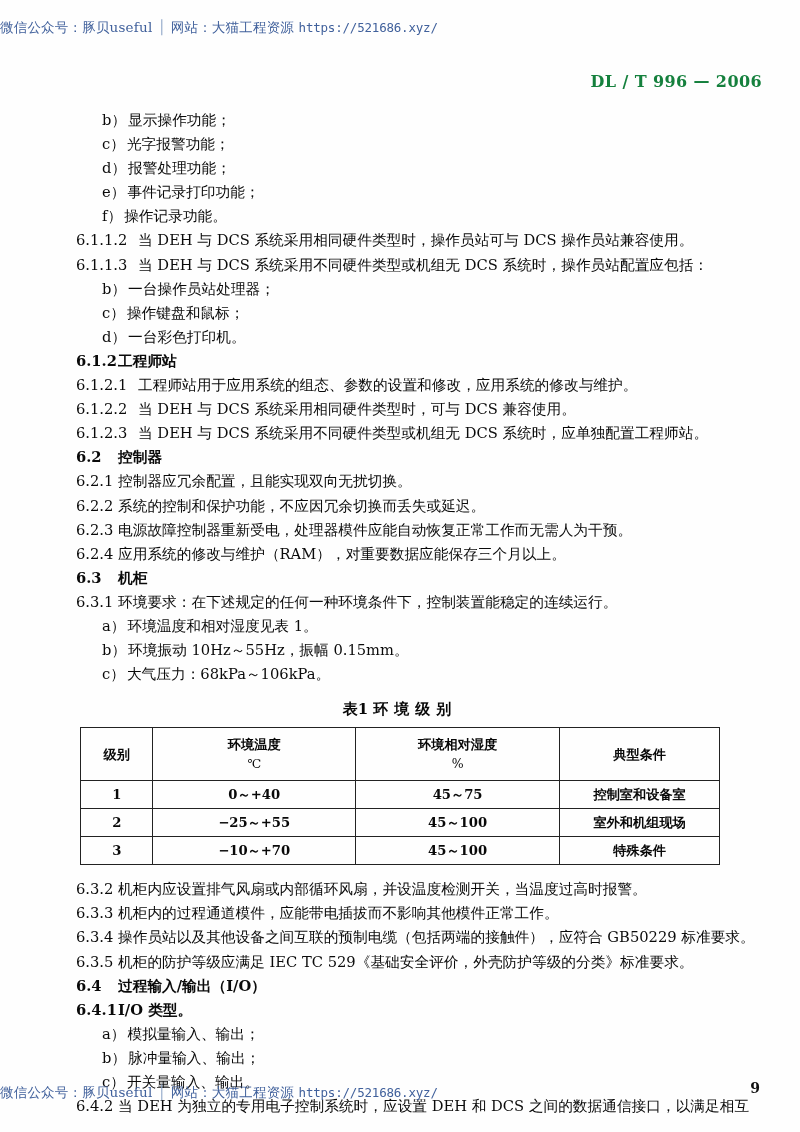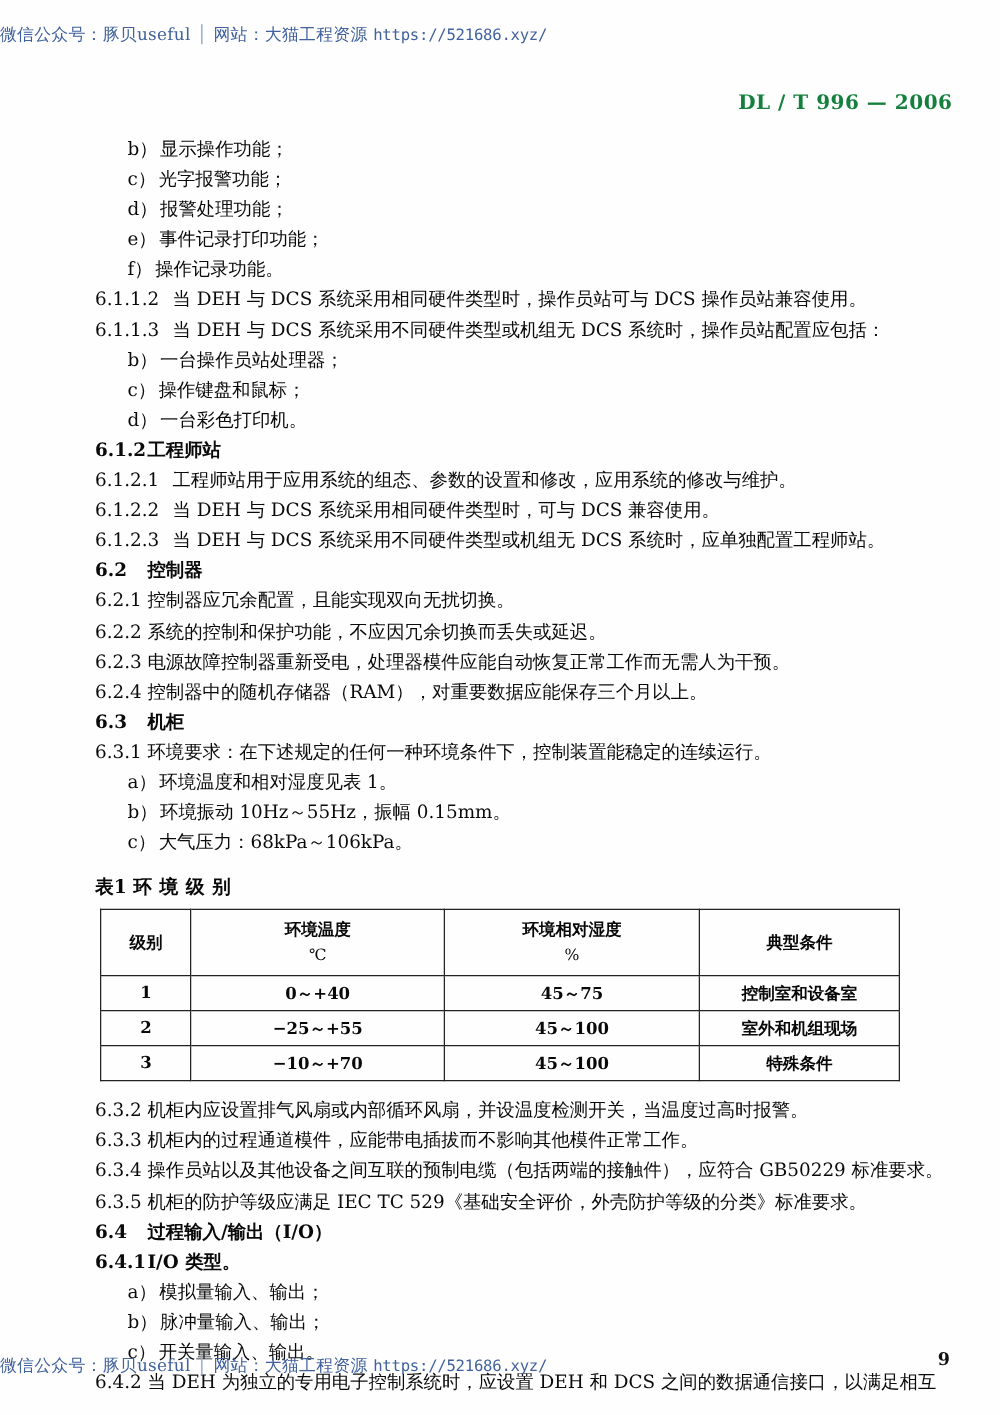--- a/index.html
+++ b/index.html
@@ -91,20 +91,21 @@
   }
   .lbl-num { min-width: 62px; }
   .lbl-num.short { min-width: 42px; }
   .lbl-alpha { min-width: 0; padding-right: 2px; }
   .heading .txt { font-weight: bold; }
   .heading .lbl { font-weight: bold; }
 
   
   .table-caption {
     margin-top: 14px;
+    text-align: center;
     font-weight: bold;
     font-size: 15px;
     color: #080808;
     font-family: "DejaVu Serif", "Liberation Serif", serif;
   }
   .table-caption .cap-spread { letter-spacing: 6px; }
 
   
   .env-table {
     margin-top: 8px;
@@ -168,21 +169,21 @@
         <div class="line lvl-alpha"><span class="lbl lbl-alpha">c）</span><span class="txt">操作键盘和鼠标；</span></div>
         <div class="line lvl-alpha"><span class="lbl lbl-alpha">d）</span><span class="txt">一台彩色打印机。</span></div>
         <div class="line lvl-num heading"><span class="lbl lbl-num short">6.1.2</span><span class="txt">工程师站</span></div>
         <div class="line lvl-num"><span class="lbl lbl-num">6.1.2.1</span><span class="txt">工程师站用于应用系统的组态、参数的设置和修改，应用系统的修改与维护。</span></div>
         <div class="line lvl-num"><span class="lbl lbl-num">6.1.2.2</span><span class="txt">当 DEH 与 DCS 系统采用相同硬件类型时，可与 DCS 兼容使用。</span></div>
         <div class="line lvl-num"><span class="lbl lbl-num">6.1.2.3</span><span class="txt">当 DEH 与 DCS 系统采用不同硬件类型或机组无 DCS 系统时，应单独配置工程师站。</span></div>
         <div class="line lvl-num heading"><span class="lbl lbl-num short">6.2</span><span class="txt">控制器</span></div>
         <div class="line lvl-num"><span class="lbl lbl-num short">6.2.1</span><span class="txt">控制器应冗余配置，且能实现双向无扰切换。</span></div>
         <div class="line lvl-num"><span class="lbl lbl-num short">6.2.2</span><span class="txt">系统的控制和保护功能，不应因冗余切换而丢失或延迟。</span></div>
         <div class="line lvl-num"><span class="lbl lbl-num short">6.2.3</span><span class="txt">电源故障控制器重新受电，处理器模件应能自动恢复正常工作而无需人为干预。</span></div>
-        <div class="line lvl-num"><span class="lbl lbl-num short">6.2.4</span><span class="txt">控制器中的随机存储器（RAM），对重要数据应能保存三个月以上。</span></div>
+        <div class="line lvl-num"><span class="lbl lbl-num short">6.2.4</span><span class="txt">应用系统的修改与维护（RAM），对重要数据应能保存三个月以上。</span></div>
         <div class="line lvl-num heading"><span class="lbl lbl-num short">6.3</span><span class="txt">机柜</span></div>
         <div class="line lvl-num"><span class="lbl lbl-num short">6.3.1</span><span class="txt">环境要求：在下述规定的任何一种环境条件下，控制装置能稳定的连续运行。</span></div>
         <div class="line lvl-alpha"><span class="lbl lbl-alpha">a）</span><span class="txt">环境温度和相对湿度见表 1。</span></div>
         <div class="line lvl-alpha"><span class="lbl lbl-alpha">b）</span><span class="txt">环境振动 10Hz～55Hz，振幅 0.15mm。</span></div>
         <div class="line lvl-alpha"><span class="lbl lbl-alpha">c）</span><span class="txt">大气压力：68kPa～106kPa。</span></div>
       </div>
 
     <div class="table-caption">
       <span>表1</span>
       <span class="cap-spread">环境级别</span>

